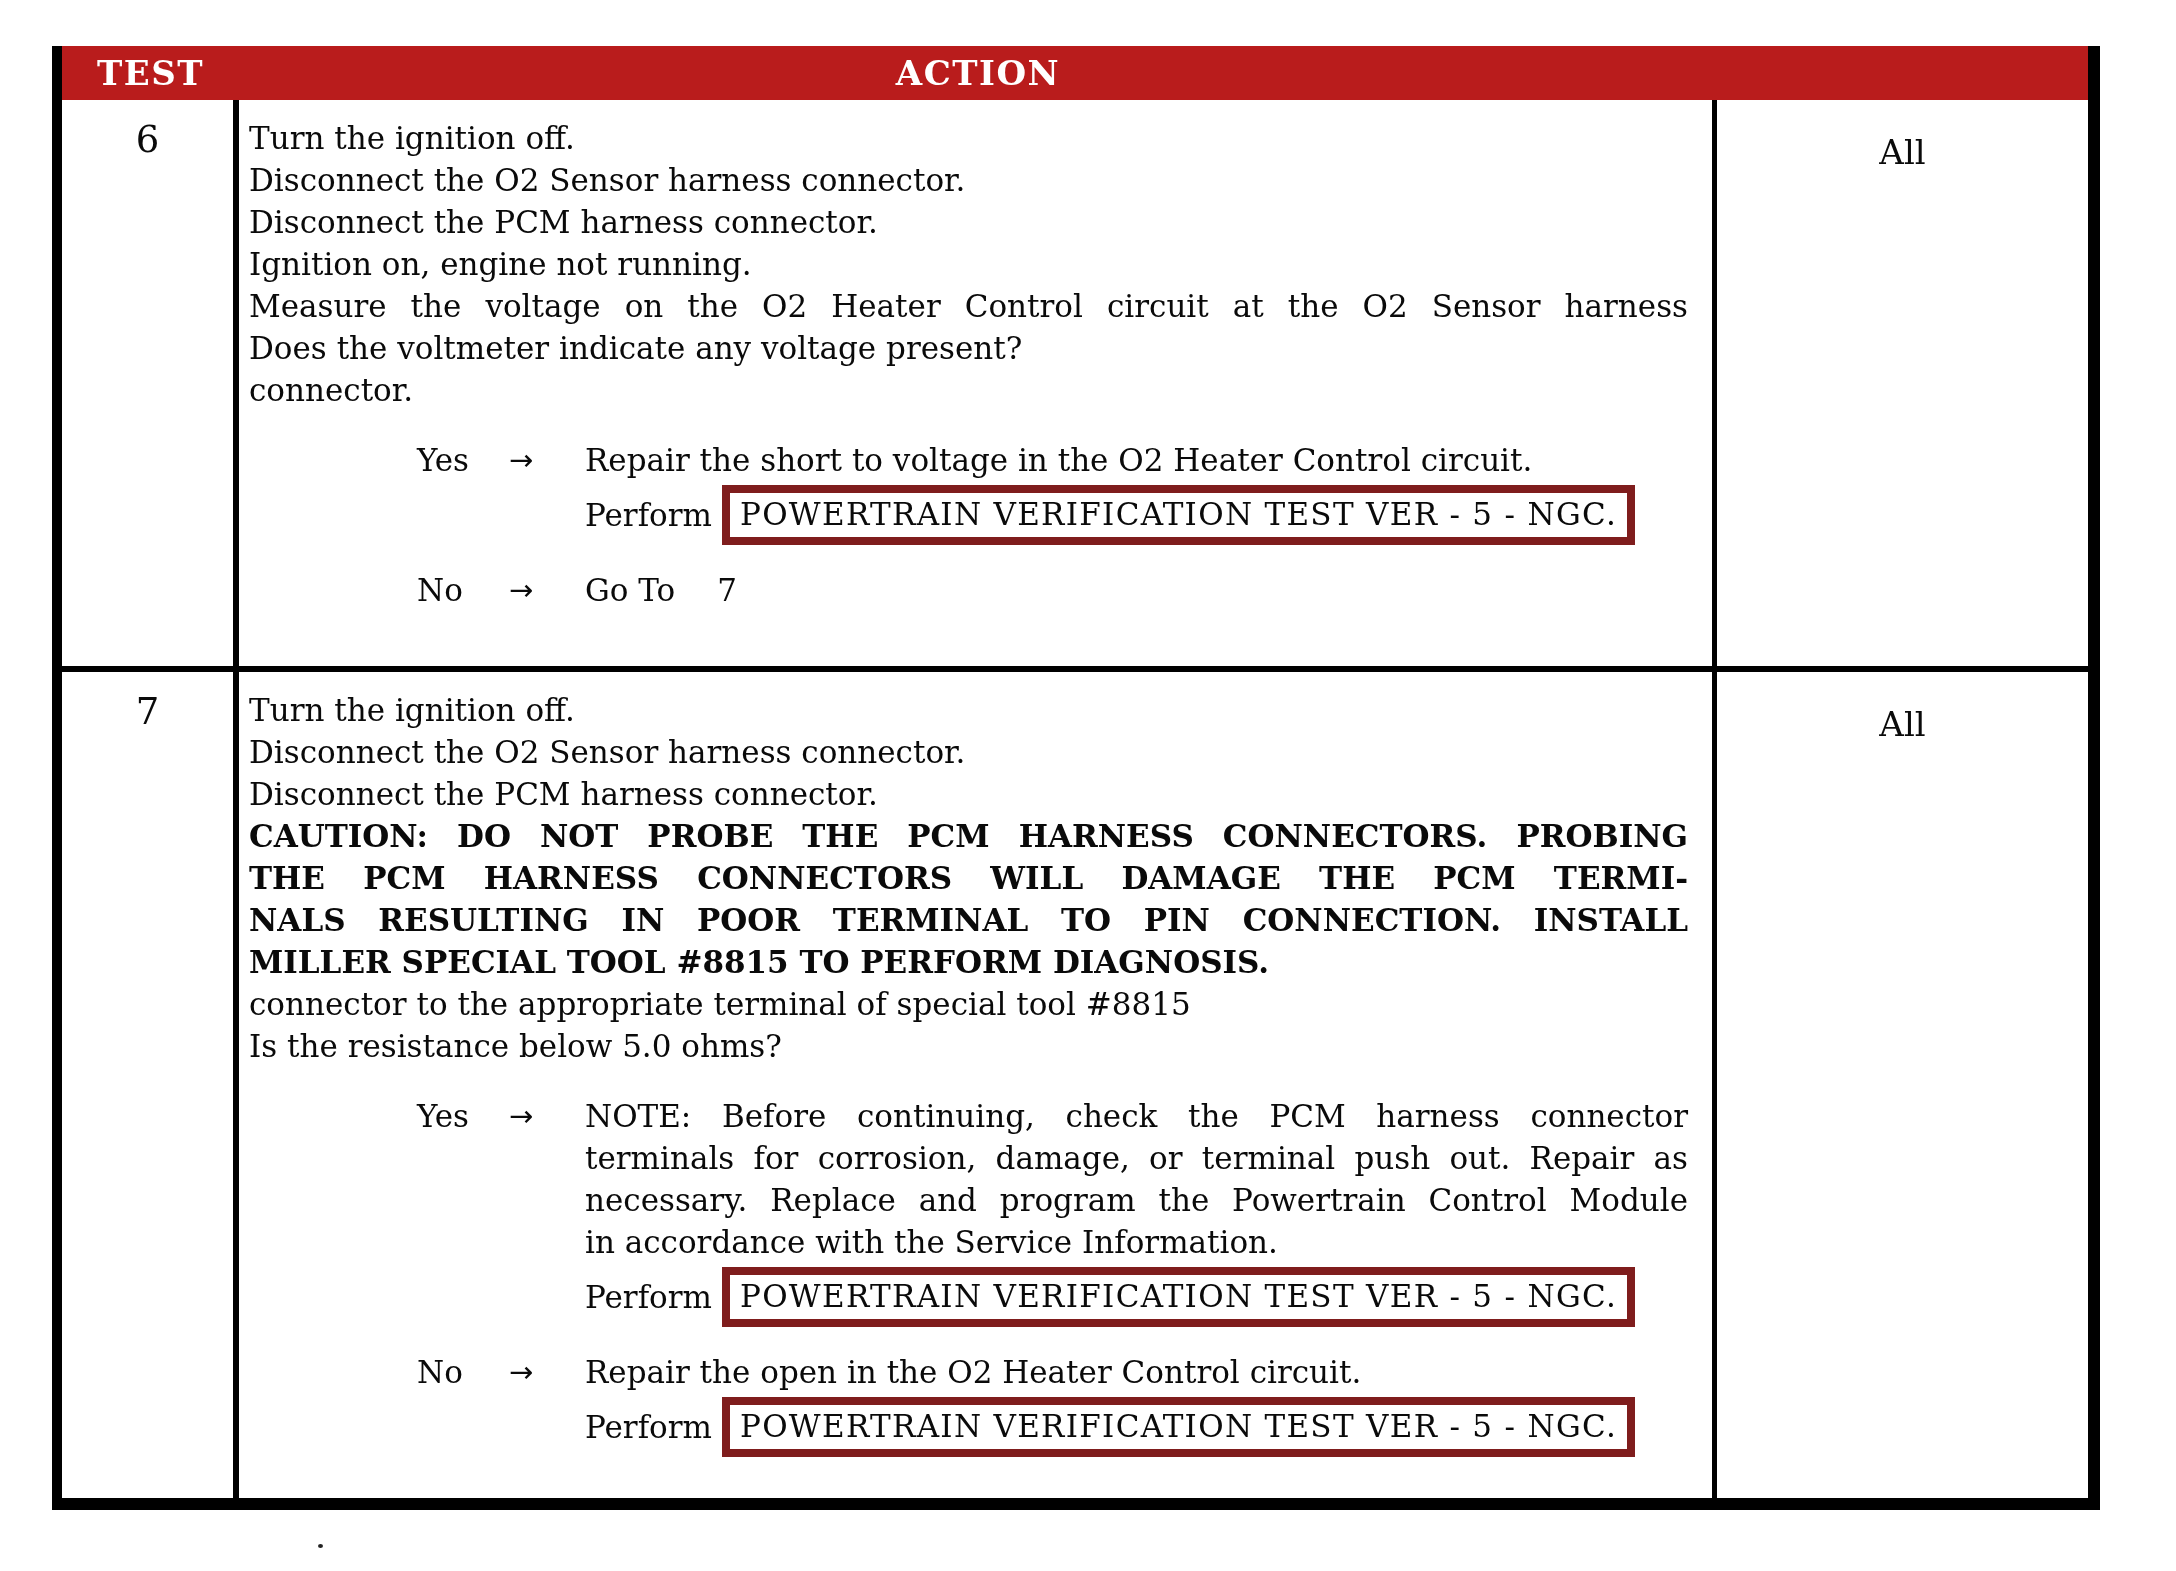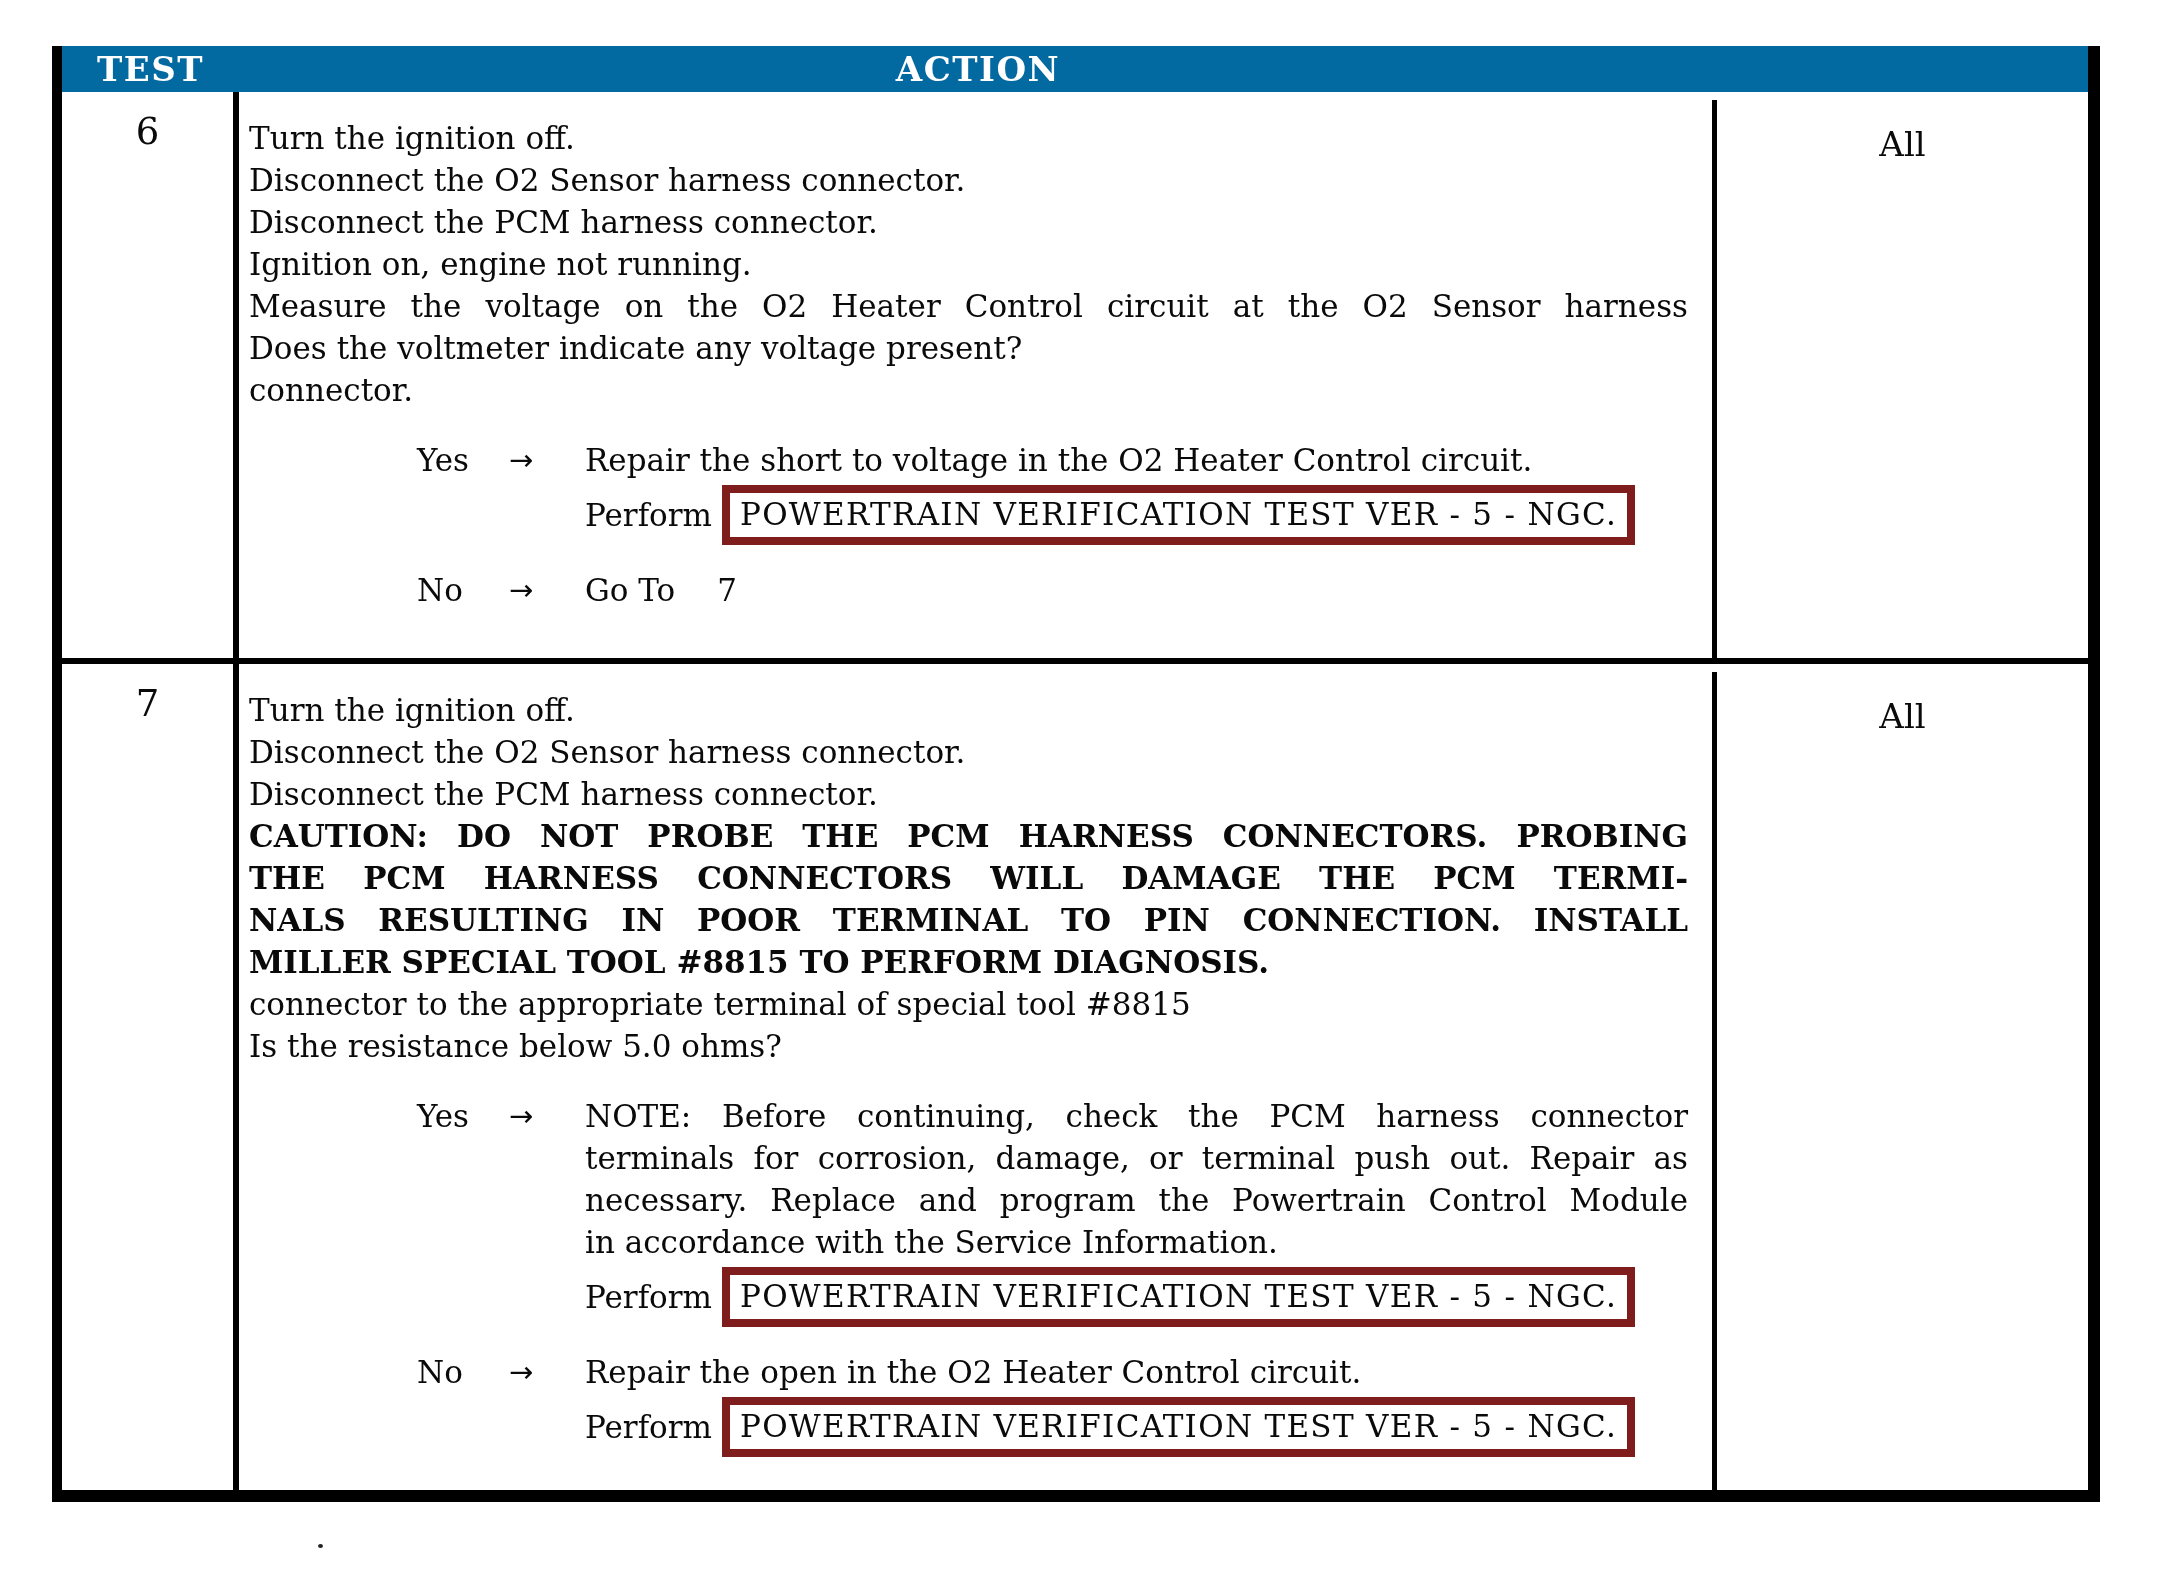--- a/index.html
+++ b/index.html
@@ -21,22 +21,22 @@
     width: 2048px;
     border-left: 10px solid #000;
     border-right: 12px solid #000;
     border-bottom: 12px solid #000;
     background: #ffffff;
   }
   
   .header-row {
     display: flex;
     align-items: center;
-    height: 46px;
-    background: #0369a1;
+    height: 54px;
+    background: #b91c1c;
     color: #ffffff;
     font-weight: bold;
     font-size: 34px;
     letter-spacing: 1.5px;
   }
   .h-cell { text-align: center; }
   .h-test { width: 177px; flex: none; }
   .h-action { width: 1478px; flex: none; }
   .h-app { flex: 1; }
   
@@ -49,21 +49,20 @@
     width: 177px; flex: none;
     border-right: 6px solid #000;
     text-align: center;
     padding-top: 18px;
     font-size: 37px;
   }
   .c-action {
     width: 1478px; flex: none;
     border-right: 5px solid #000;
     padding: 17px 24px 16px 10px;
-    margin-top: 8px;
   }
   .c-app {
     flex: 1;
     text-align: center;
     padding-top: 32px;
     font-size: 34px;
   }
   
   .line { line-height: 42px; }
   .stretch { text-align: justify; text-align-last: justify; }

